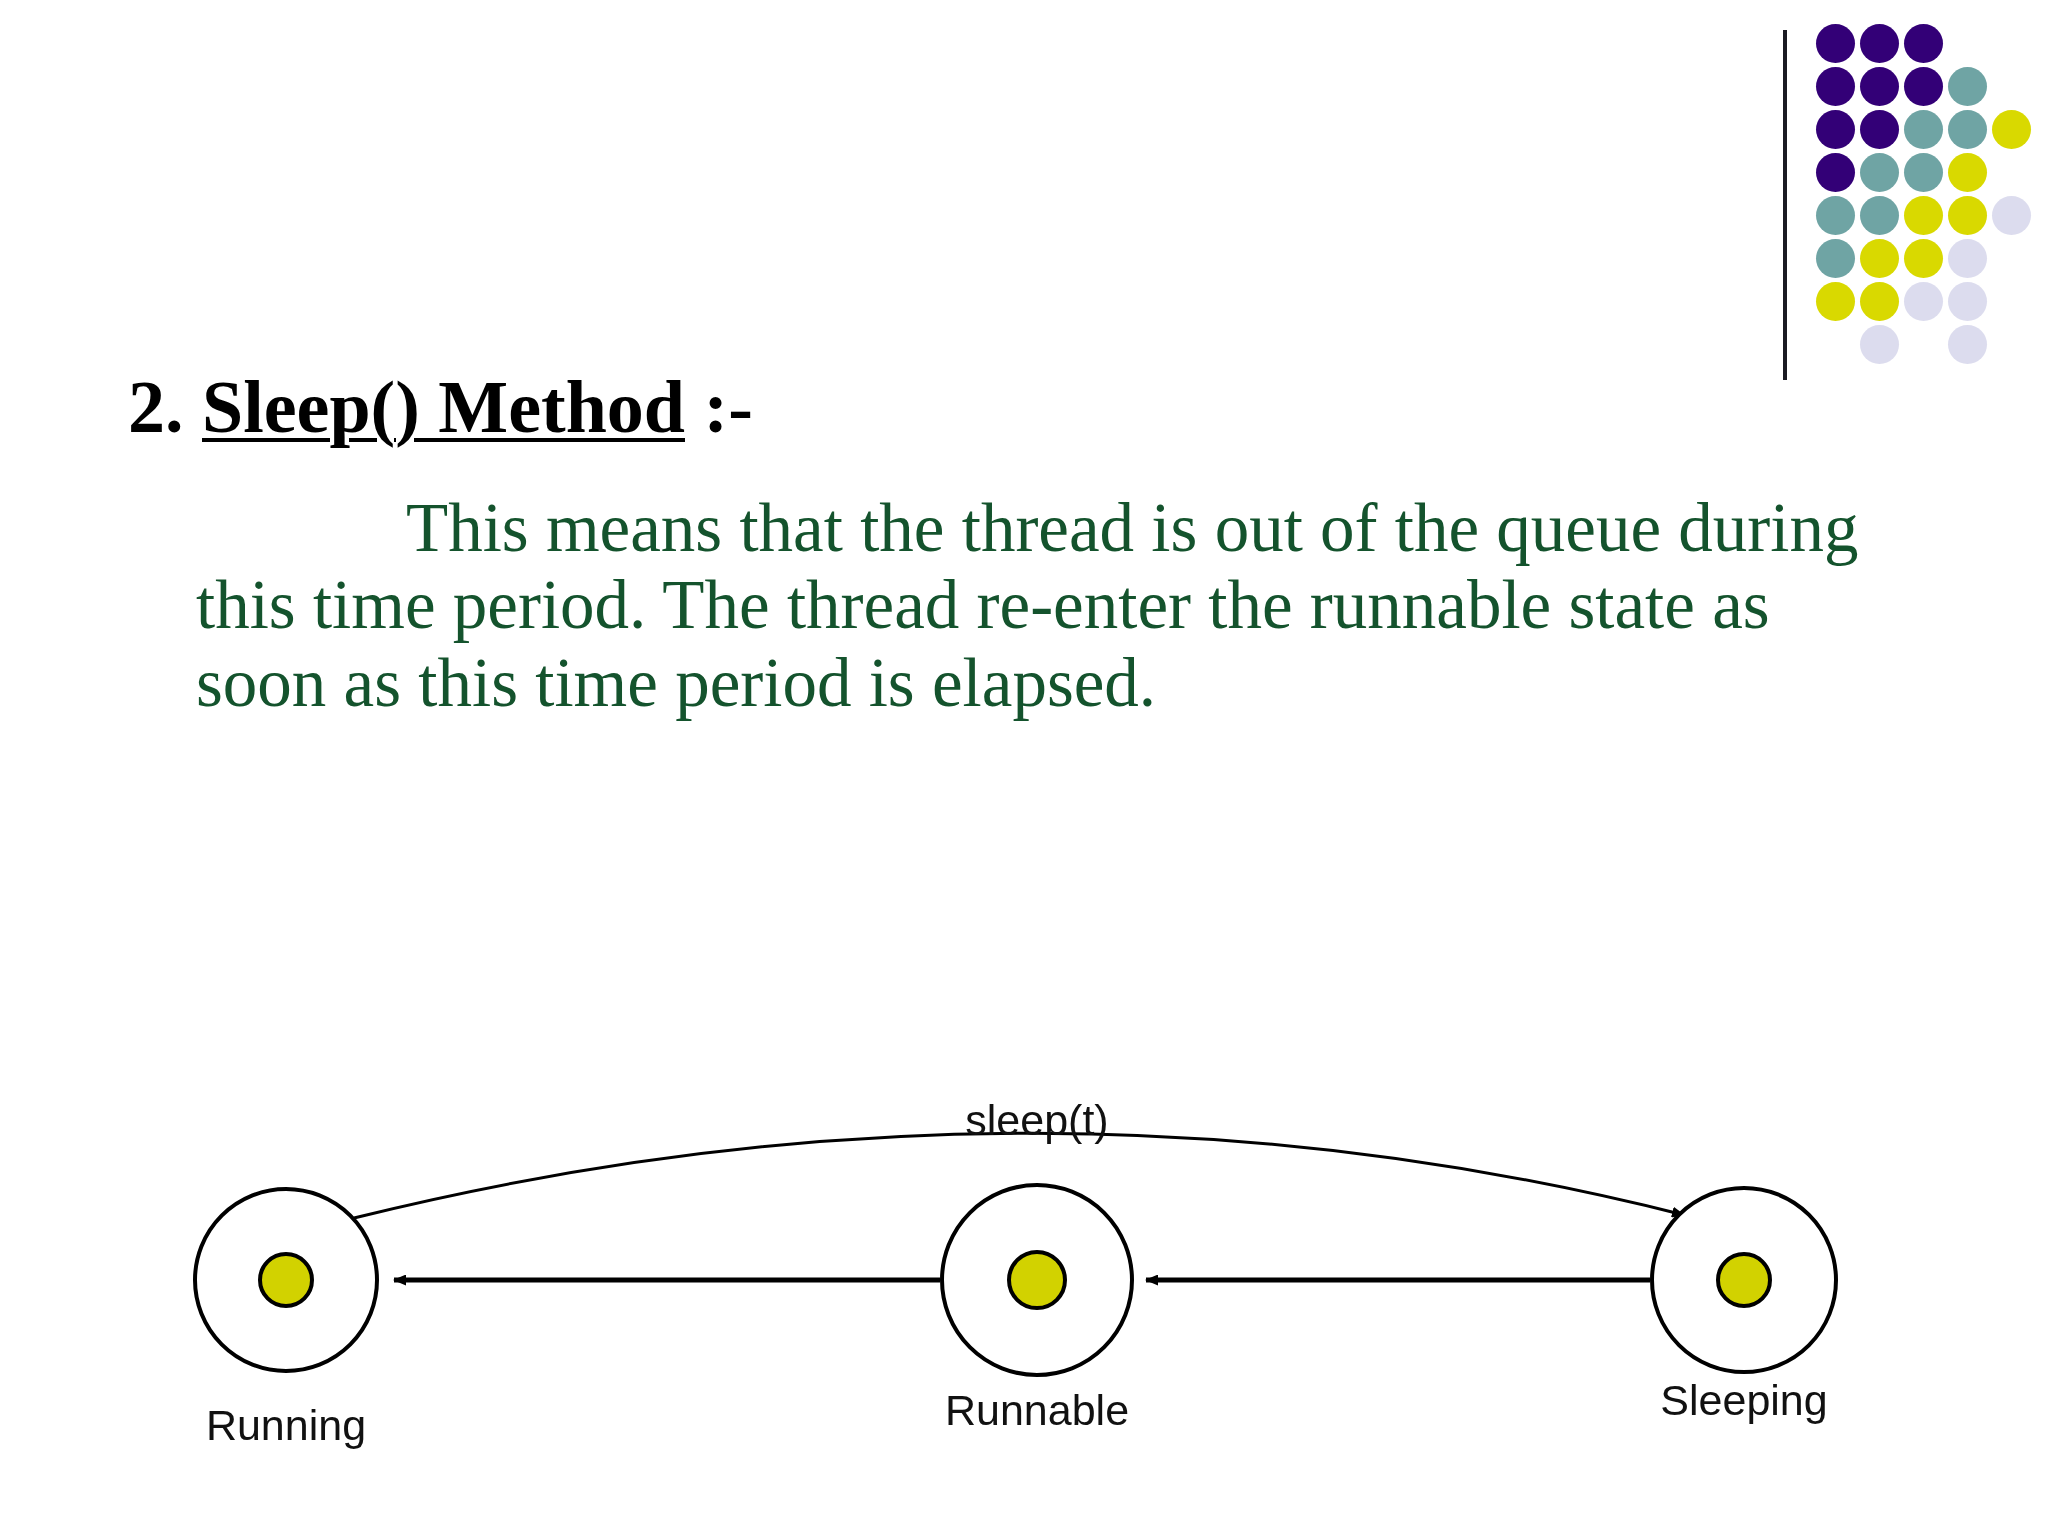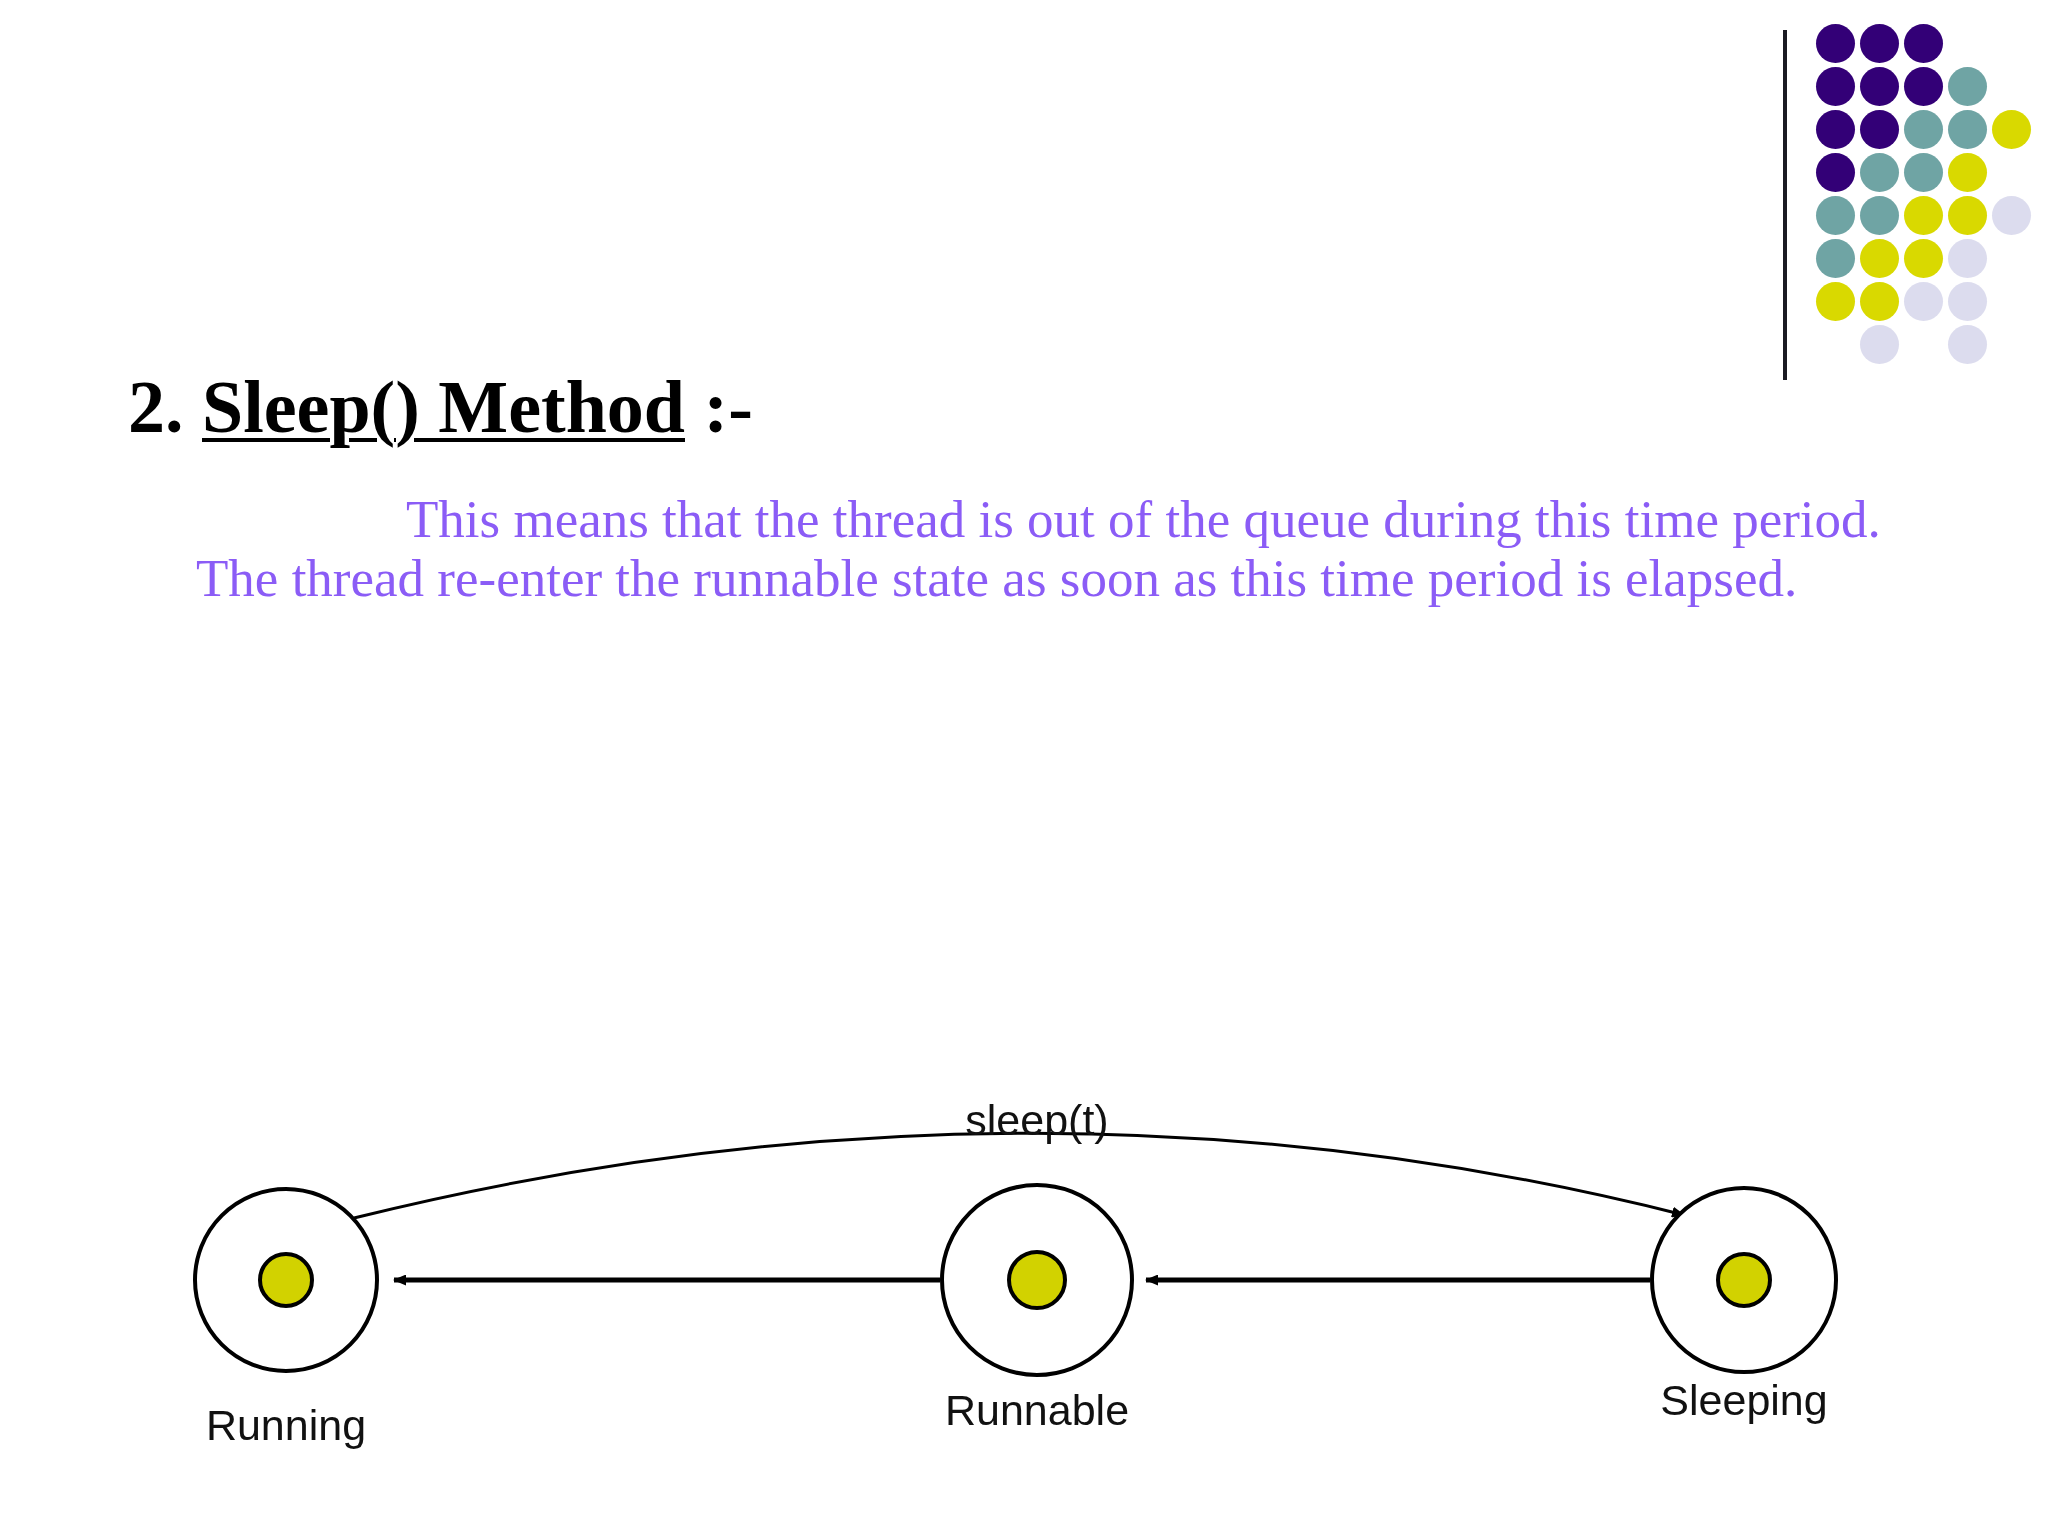--- a/index.html
+++ b/index.html
@@ -54,23 +54,23 @@
     text-underline-offset: 6px;
     text-decoration-thickness: 4px;
   }
 
   
   #body-text {
     position: absolute;
     left: 196px;
     top: 490px;
     width: 1710px;
-    font-size: 53px;
+    font-size: 69px;
     line-height: 1.12;
-    color: #8b5cf6;
+    color: #14532d;
   }
   #body-text .indent {
     display: inline-block;
     width: 210px;
   }
 
   
   #diagram {
     position: absolute;
     left: 0;

